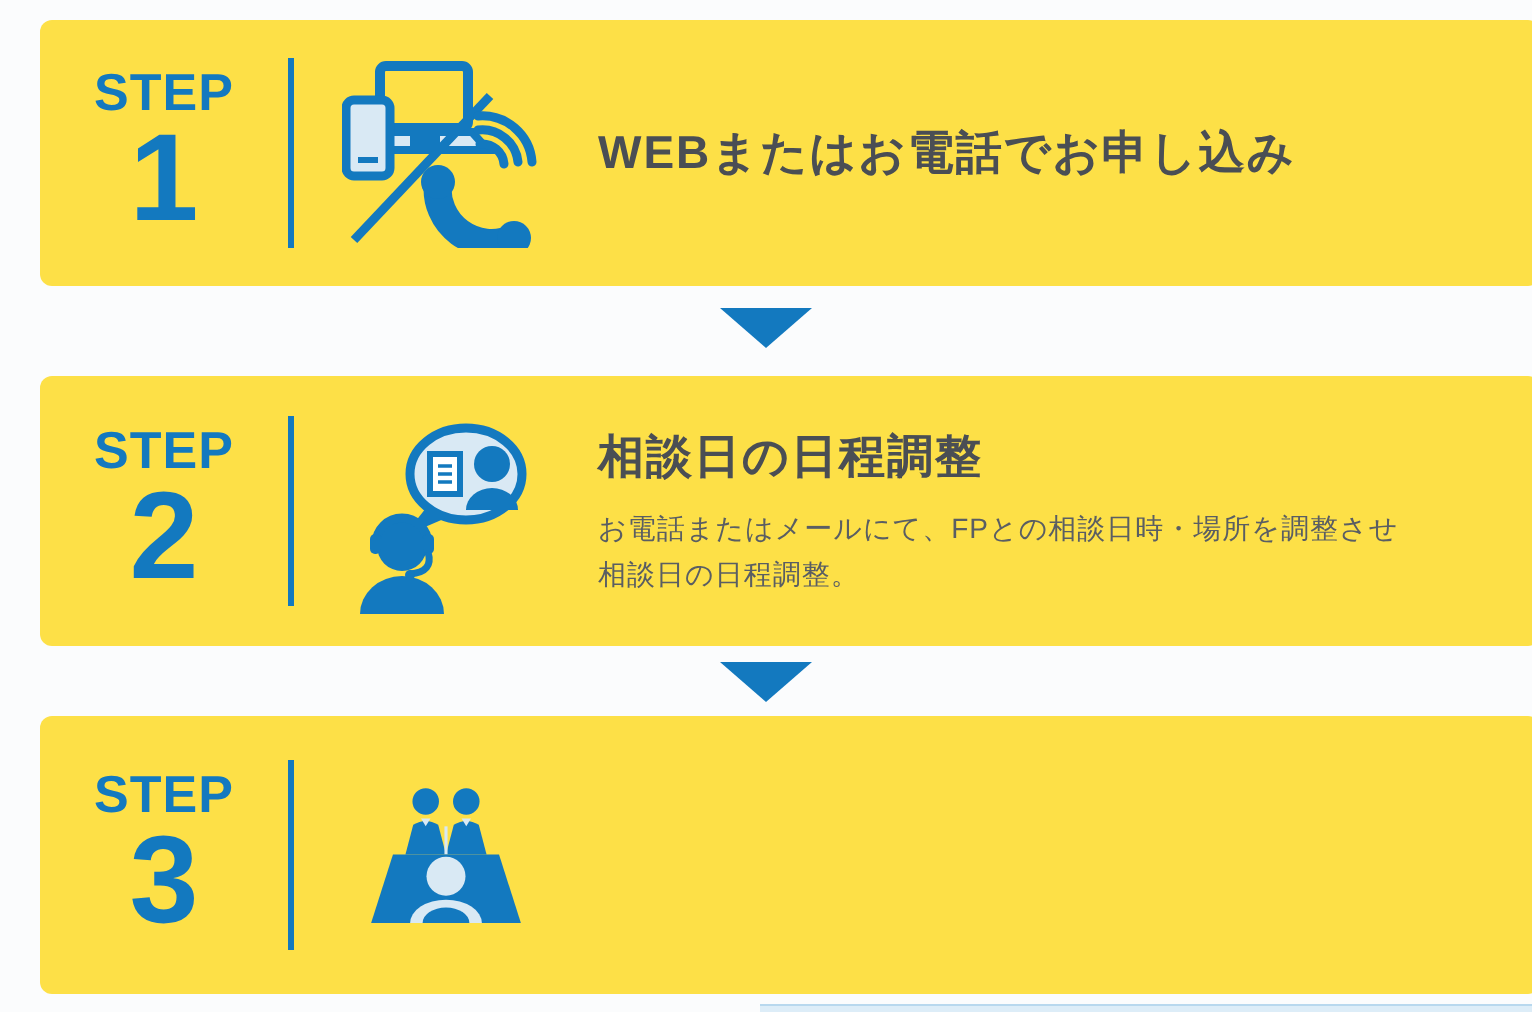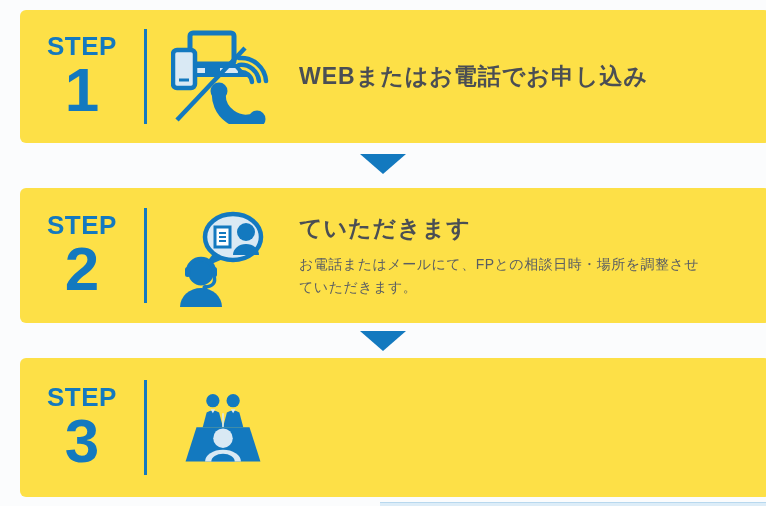--- a/index.html
+++ b/index.html
@@ -160,23 +160,23 @@
           <path d="M11 103 a21 19 0 0 1 42 0 z" fill="#1379bf"></path>
           <path d="M19 68 a13 13 0 0 1 26 0" fill="none" stroke="#1379bf" stroke-width="4.5"></path>
           <rect x="16" y="63" width="5.5" height="10" rx="2.5" fill="#1379bf"></rect>
           <rect x="42.5" y="63" width="5.5" height="10" rx="2.5" fill="#1379bf"></rect>
           <path d="M45 72 q3 10 -9 11" fill="none" stroke="#1379bf" stroke-width="3.5"></path>
           <circle cx="36" cy="83.5" r="2.5" fill="#1379bf"></circle>
         </svg>
       </span>
     </div>
     <div class="text-col">
-      <div class="band-title">ていただきます</div>
+      <div class="band-title">相談日の日程調整</div>
       <div class="band-desc">お電話またはメールにて、FPとの相談日時・場所を調整させ
-ていただきます。</div>
+相談日の日程調整。</div>
     </div>
   </div>
 
   <div class="arrow-down arrow-2"></div>
 
   <div class="band band-3">
     <div class="step-col">
       <div class="step-label">STEP</div>
       <div class="step-number">3</div>
     </div>

